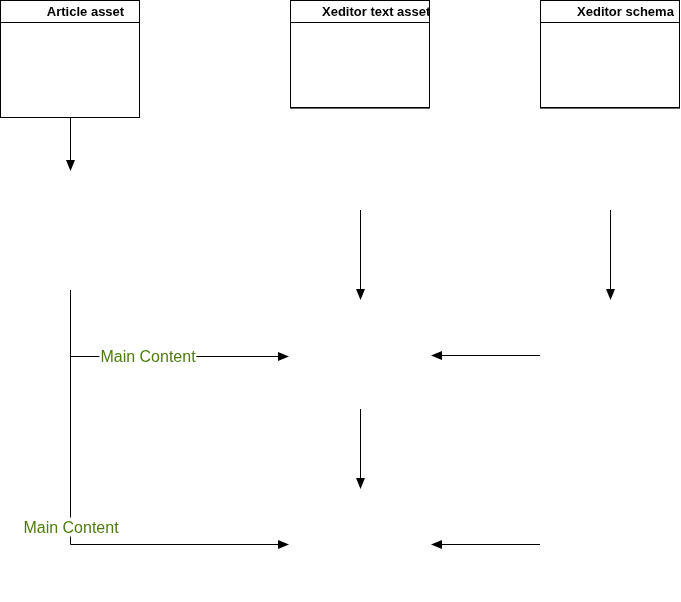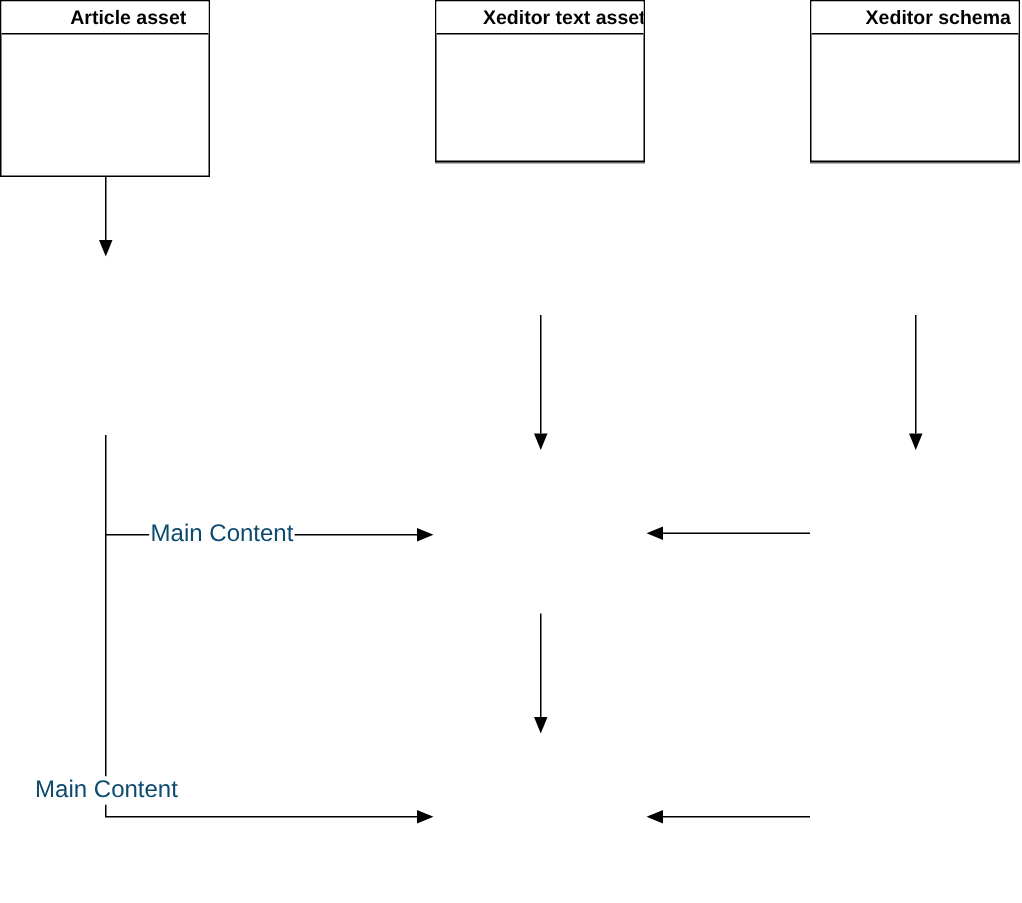--- a/index.html
+++ b/index.html
@@ -34,21 +34,21 @@
   .node.plain .node-header { border-bottom: 1px solid #000000; background: #ffffff; }
   .node.gradient .node-header {
     border-bottom: 1px solid #666666;
     background: linear-gradient(180deg, #efefef 0%, #d6d6d6 45%, #b0b0b0 100%);
   }
   .node-body { flex: 1; background: #ffffff; }
   .edge-label {
     position: absolute;
     transform: translate(-50%, -50%);
     background: #ffffff;
-    color: #0c4a6e;
+    color: #4d7c0f;
     font-size: 16px;
     line-height: 19px;
     white-space: nowrap;
     padding: 0 1px;
     z-index: 3;
   }
 </style>
 </head>
 <body>
 

